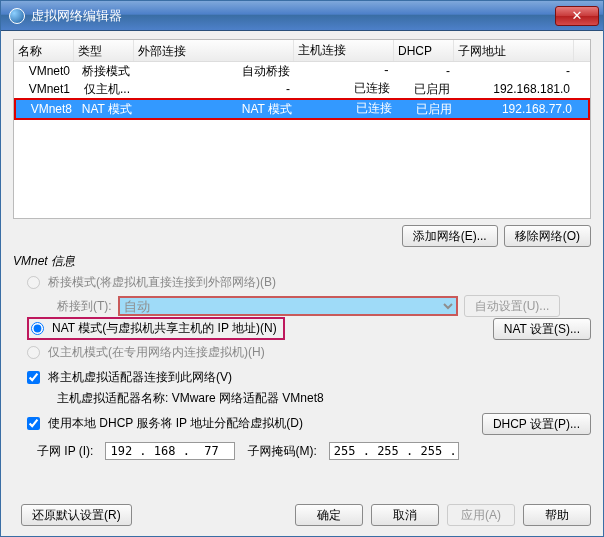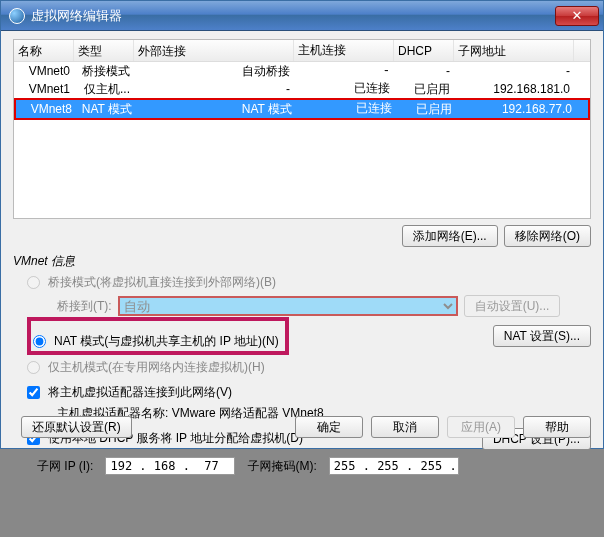--- a/index.html
+++ b/index.html
@@ -7,21 +7,21 @@
     margin: 0;
     font-family: "Microsoft YaHei", "SimSun", Tahoma, sans-serif;
     font-size: 12px;
     background: #888;
     width: 604px;
     height: 537px;
     overflow: hidden;
   }
   .window {
     width: 604px;
-    height: 449px;
+    height: 537px;
     background: #f0f0f0;
     border: 1px solid #3a6ea5;
     position: relative;
   }
   .titlebar {
     height: 30px;
     background: linear-gradient(to bottom, #7fa8db, #4d80c9 45%, #3a6ea5 50%, #4d80c9);
     display: flex;
     align-items: center;
     padding: 0 4px 0 8px;
@@ -127,22 +127,22 @@
   .connect-row {
     display: flex; align-items: center; gap: 6px;
     margin-left: 30px;
   }
   select.disabled {
     width: 340px; height: 20px; background: #7dd3fc; color: #666;
     border: 2px solid #b91c1c;
   }
   .nat-highlight {
     display: inline-flex;
-    border: 4px solid #be185d;
-    padding: 12px 6px 1px 2px;
+    border: 2px solid #be185d;
+    padding: 1px 6px 1px 2px;
   }
   .adapter-name { margin-left: 30px; margin-bottom: 4px; }
   .ip-row {
     display: flex; align-items: center; gap: 12px;
     margin-top: 6px; margin-left: 10px;
   }
   input.ip {
     width: 130px; padding: 1px 4px; font-family: monospace; font-size: 12px;
     border: 1px solid #999; background: #fff;
     text-align: center;

